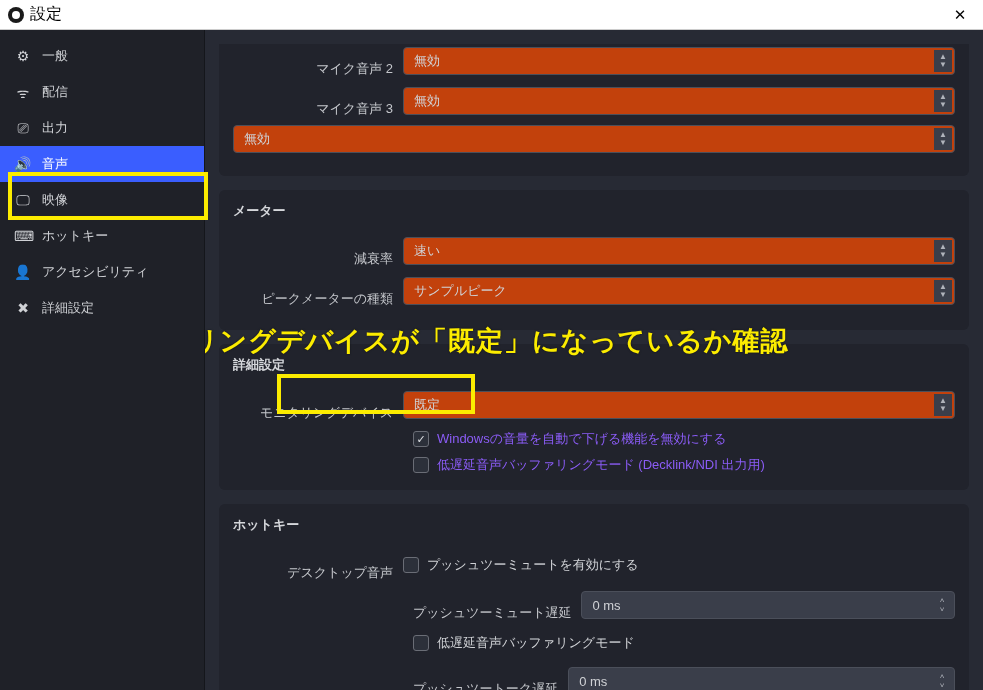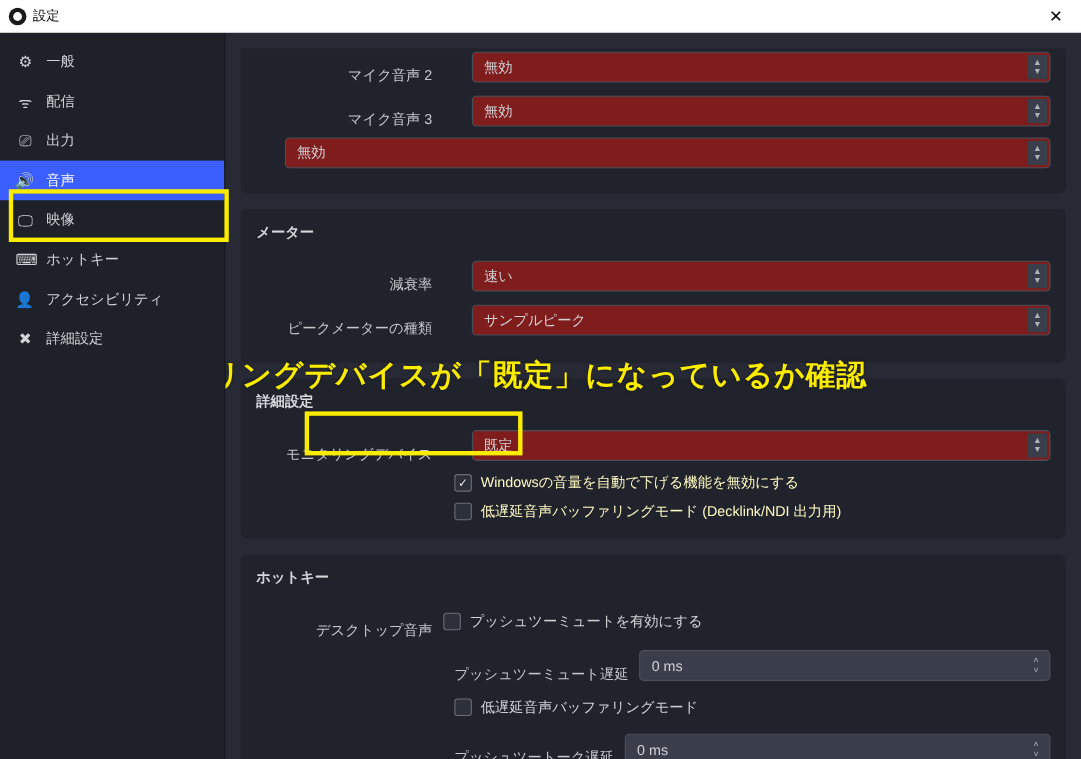--- a/index.html
+++ b/index.html
@@ -26,21 +26,21 @@
     width: 16px; height: 16px;
     border-radius: 50%;
     background: #1a1a1a;
     display: flex; align-items: center; justify-content: center;
     margin-right: 6px;
   }
   .titlebar .app-icon-inner {
     width: 8px; height: 8px; border-radius: 50%;
     background: #fff;
   }
-  .titlebar .title { font-size: 12px; color:#000; }
+  .titlebar .title { font-size: 16px; color:#000; }
   .titlebar .close {
     position:absolute; right:0; top:0; width:46px; height:30px;
     display:flex; align-items:center; justify-content:center;
     font-size:15px; color:#000;
   }
   .main {
     display:flex;
     height: calc(100% - 30px);
   }
   .sidebar {
@@ -84,43 +84,42 @@
   .row .label {
     width: 170px;
     text-align:right;
     padding-right:10px;
     font-size:13px;
     color:#c5c7cc;
     margin-top:16px;
   }
   .select {
     flex:1;
-    background:#7f1d1d;
+    background:#c2410c;
     border:1px solid #4b4f5a;
     border-radius:4px;
     height:28px;
     display:flex; align-items:center;
     padding:0 28px 0 10px;
     color:#d0d2d6;
     position:relative;
     font-size:13px;
-    margin-left:26px;
   }
   .select .spin {
     position:absolute; right:2px; top:2px; bottom:2px; width:18px;
     display:flex; flex-direction:column; justify-content:center; align-items:center;
     color:#b0b3bb; font-size:8px; line-height:8px;
     background:#3a3e4a;
   }
   .checkbox-row {
     display:flex; align-items:center;
     margin-left:180px;
     margin-top:8px;
     gap:8px;
-    color:#fef9c3;
+    color:#8b5cf6;
     font-size:13px;
   }
   .cb {
     width:16px; height:16px; border:1px solid #6a6d76; border-radius:3px;
     background:#2c303a;
     display:flex;align-items:center;justify-content:center;
     font-size:11px;color:#dfe1e5;
   }
   .cb.checked::after{content:"✓";}
   .highlight-box-small{

